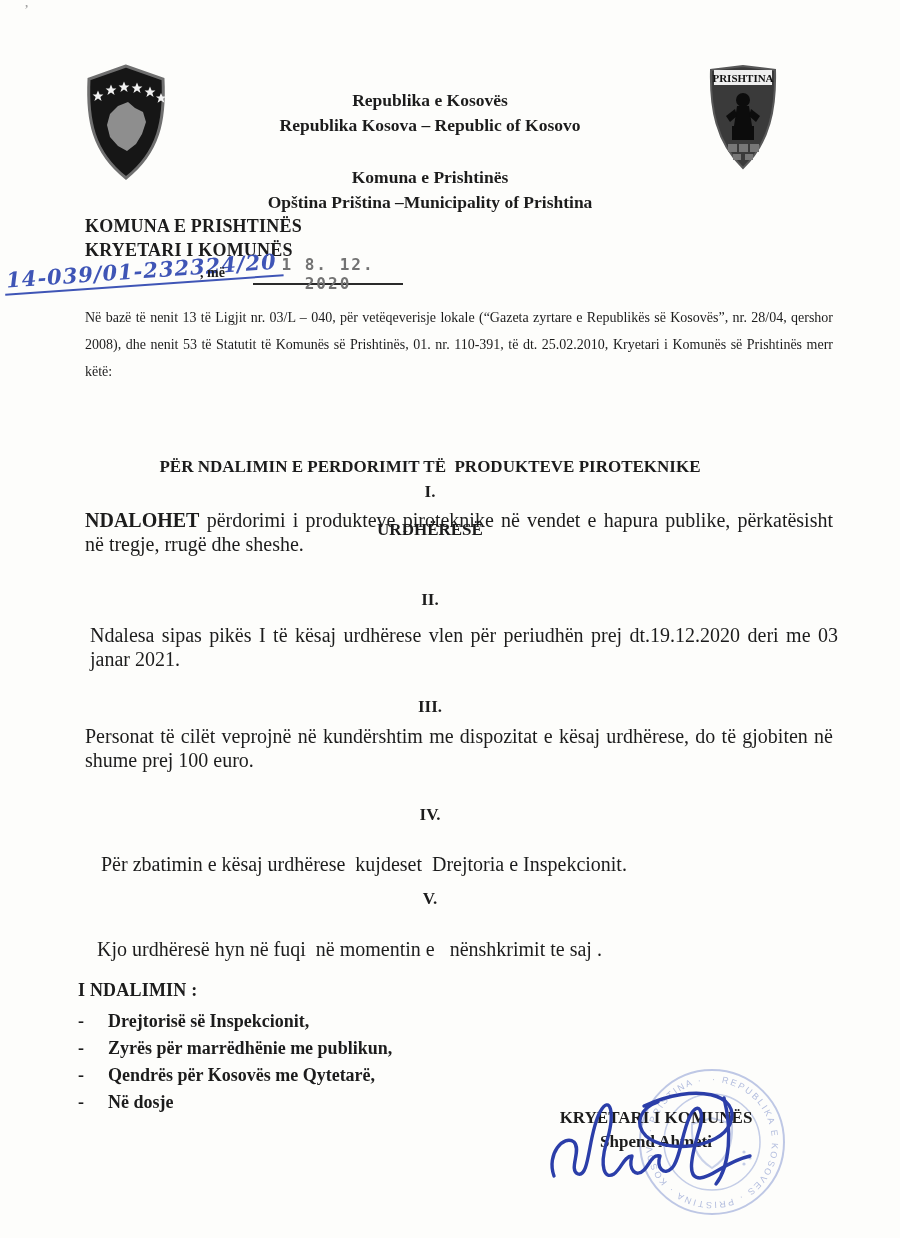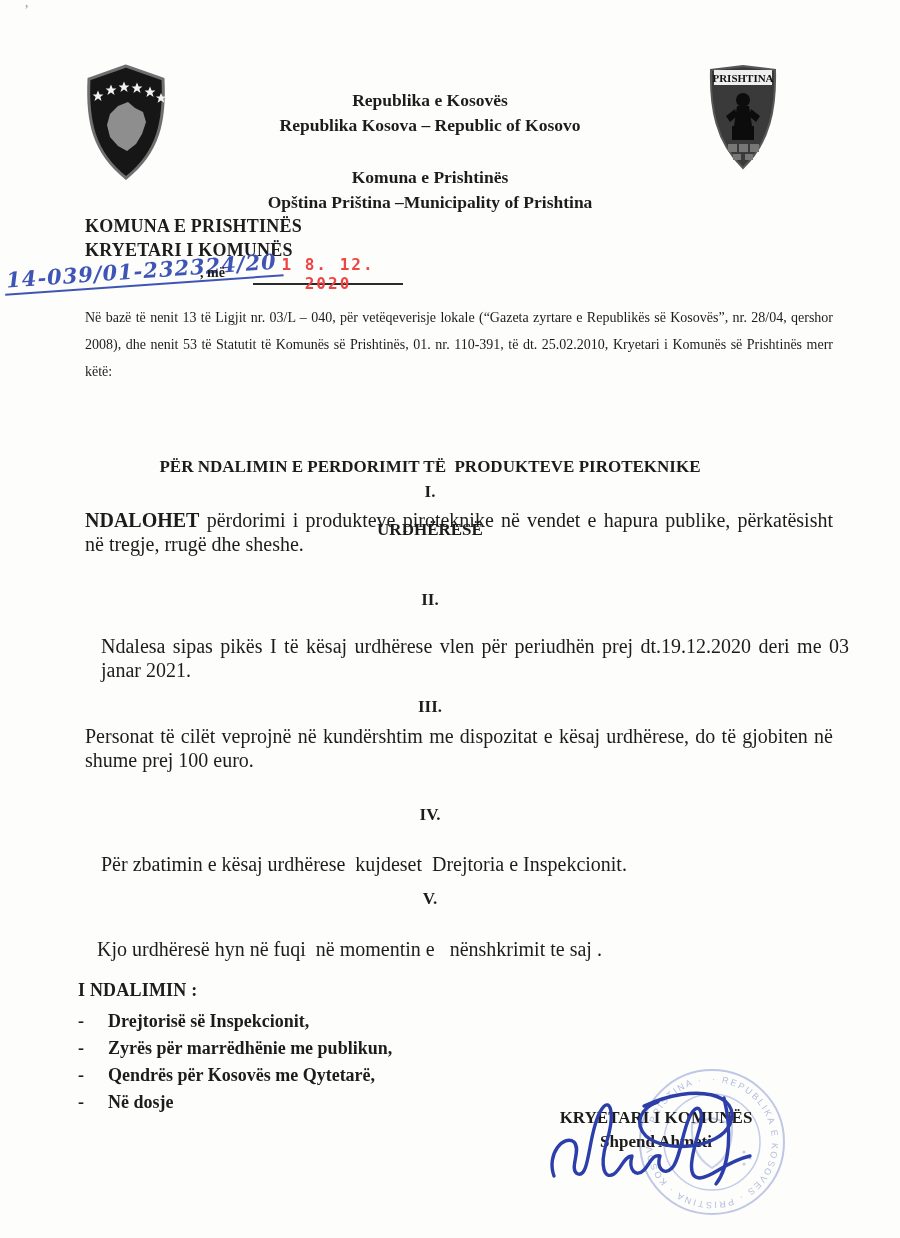--- a/index.html
+++ b/index.html
@@ -24,21 +24,21 @@
     position:absolute;left:4px;top:6px;
     font-family:"DejaVu Serif",serif;font-style:italic;font-weight:600;
     font-size:21px;color:#3f55b6;transform:rotate(-4deg);
     border-bottom:2px solid #3f55b6;padding:0 6px 1px 2px;letter-spacing:1px;
   }
   .me-label{position:absolute;left:200px;top:13px;font-weight:bold;font-size:14px;}
   .date-line{
     position:absolute;left:253px;top:3px;width:150px;height:28px;
     border-bottom:2px solid #2a2a2a;text-align:center;
     font-family:"DejaVu Sans Mono",monospace;font-weight:bold;
-    font-size:16px;color:#ef4444;letter-spacing:2px;
+    font-size:16px;color:#737373;letter-spacing:2px;
   }
 
   
   .preamble{left:85px;top:304px;width:748px;font-size:14px;line-height:27px;
             text-align:justify;}
   .title-block{left:85px;top:414px;width:690px;text-align:center;font-weight:bold;
                font-size:17px;line-height:21px;white-space:pre-wrap;}
   .numeral{left:85px;width:690px;text-align:center;font-weight:bold;font-size:17px;}
   .sec-body{left:85px;width:748px;font-size:20px;line-height:24px;}
   .just{text-align:justify;}
@@ -121,21 +121,21 @@
     <div>PËR NDALIMIN E PERDORIMIT TË  PRODUKTEVE PIROTEKNIKE</div>
     <div>URDHËRESË</div>
   </div>
 
   <div class="abs numeral" style="top:482px;">I.</div>
   <p class="abs sec-body just" style="top:508px;margin:0;">
     <span class="lead-bold">NDALOHET</span><span> përdorimi i produkteve piroteknike në vendet e hapura publike, përkatësisht në tregje, rrugë dhe sheshe.</span>
   </p>
 
   <div class="abs numeral" style="top:590px;">II.</div>
-  <p class="abs sec-body just" style="top:618px;margin:16px;">Ndalesa sipas pikës I të kësaj urdhërese vlen për periudhën prej dt.19.12.2020 deri me 03 janar 2021.</p>
+  <p class="abs sec-body just" style="top:618px;margin:5px;">Ndalesa sipas pikës I të kësaj urdhërese vlen për periudhën prej dt.19.12.2020 deri me 03 janar 2021.</p>
 
   <div class="abs numeral" style="top:697px;">III.</div>
   <p class="abs sec-body just" style="top:724px;margin:0;">Personat të cilët veprojnë në kundërshtim me dispozitat e kësaj urdhërese, do të gjobiten në shume prej 100 euro.</p>
 
   <div class="abs numeral" style="top:805px;">IV.</div>
   <p class="abs sec-body ws" style="top:836px;margin:16px;">Për zbatimin e kësaj urdhërese  kujdeset  Drejtoria e Inspekcionit.</p>
 
   <div class="abs numeral" style="top:889px;">V.</div>
   <p class="abs sec-body ws" style="top:925px;margin:12px;">Kjo urdhëresë hyn në fuqi  në momentin e   nënshkrimit te saj .</p>
 

